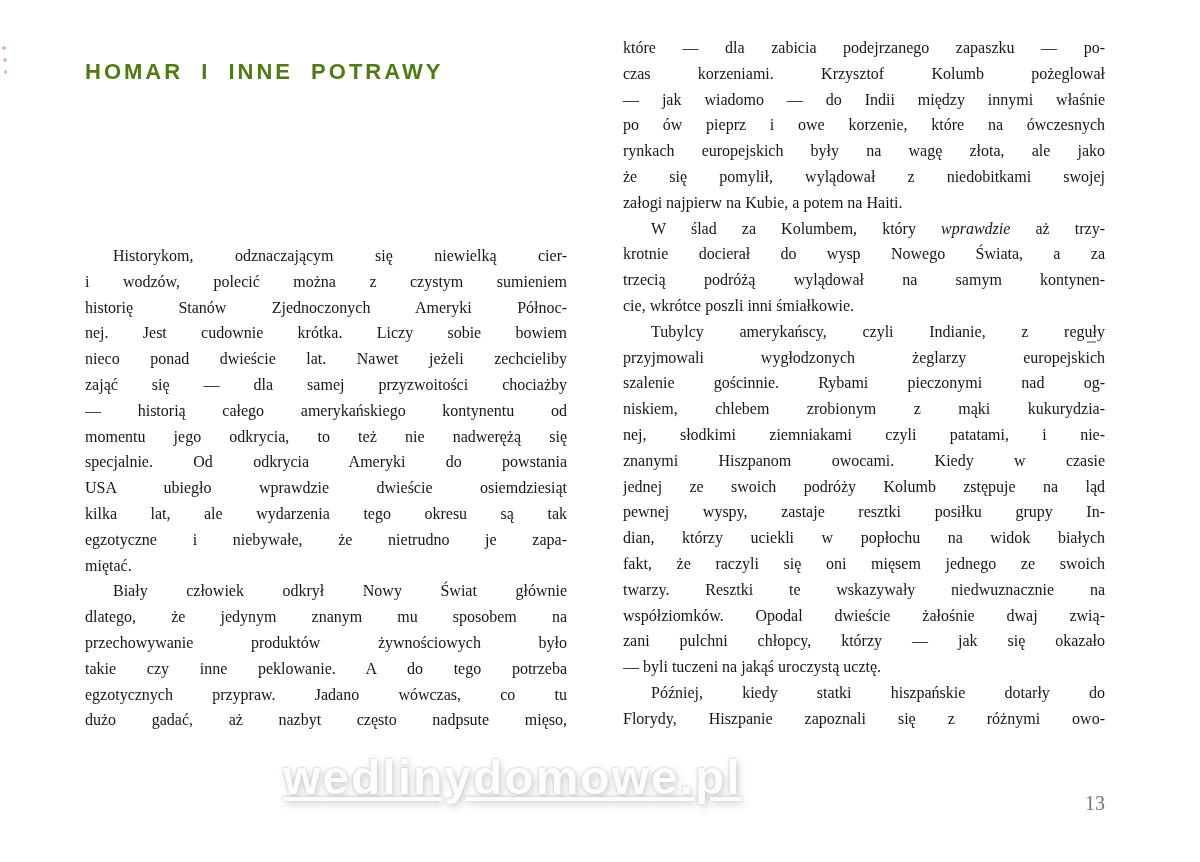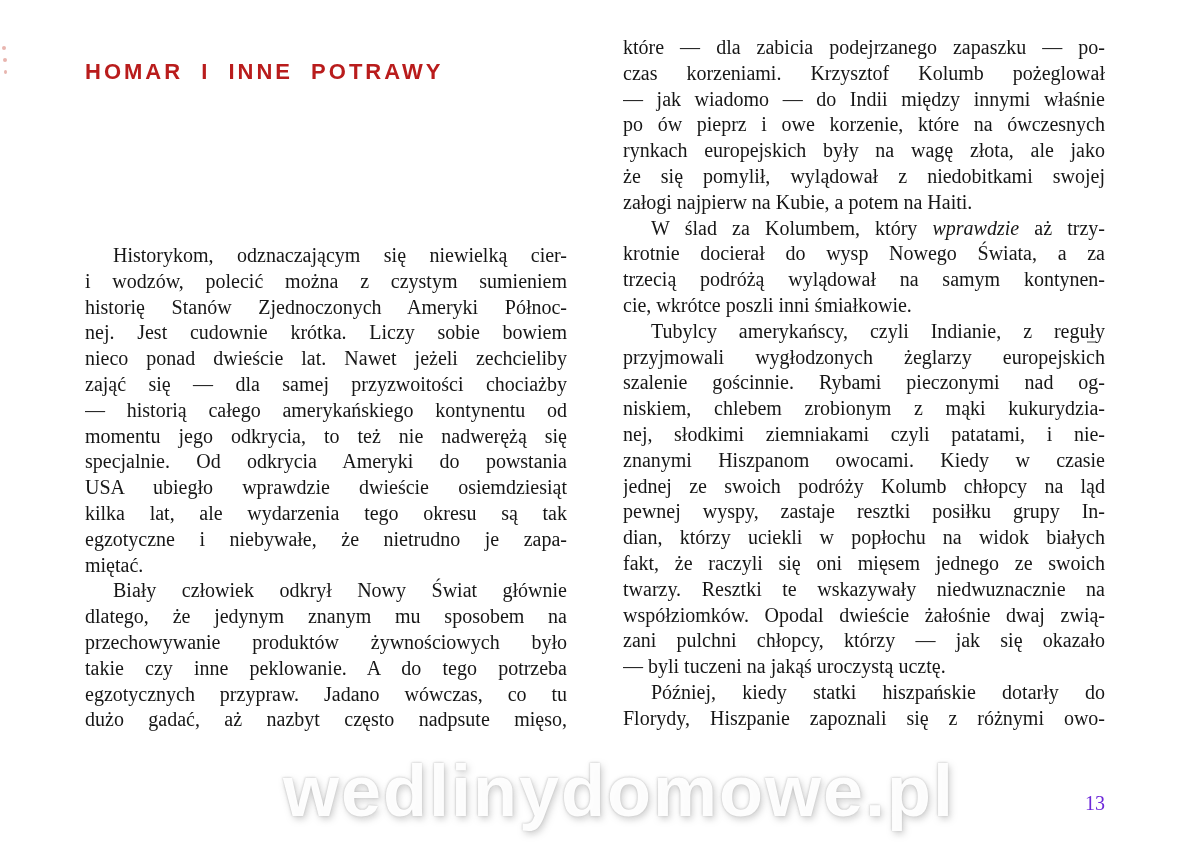--- a/index.html
+++ b/index.html
@@ -18,27 +18,27 @@
   }
   .chapter-title {
     position: absolute;
     left: 85px;
     top: 44px;
     font-family: "Liberation Sans", sans-serif;
     font-weight: 700;
     font-size: 22px;
     letter-spacing: 3px;
     word-spacing: 9px;
-    color: #b91c1c;
+    color: #4d7c0f;
     white-space: nowrap;
   }
   .col {
     position: absolute;
     width: 482px;
-    font-size: 20px;
+    font-size: 16px;
     line-height: 25.8px;
   }
   .col-left  { left: 85px;  top: 243px; }
   .col-right { left: 623px; top: 35px; }
   .line {
     height: 25.8px;
     overflow: hidden;
     text-align: justify;
     text-align-last: justify;
     -moz-text-align-last: justify;
@@ -49,36 +49,37 @@
     -moz-text-align-last: left;
   }
   .line.indent { text-indent: 28px; }
   .line i { font-style: italic; }
   .watermark {
     position: absolute;
     left: 283px;
     top: 750px;
     font-family: "Liberation Sans", sans-serif;
     font-weight: 700;
-    font-size: 72px;
+    font-size: 48px;
     letter-spacing: 2px;
     white-space: nowrap;
     color: rgba(255, 255, 255, 0.96);
     text-shadow:
       0 0 2px rgba(160, 160, 160, 0.45),
       2px 3px 7px rgba(125, 125, 125, 0.38),
       -1px -1px 2px rgba(190, 190, 190, 0.25);
     pointer-events: none;
+    text-decoration: underline;
   }
   .page-number {
     position: absolute;
     left: 1085px;
     top: 792px;
     font-size: 20px;
-    color: #6d28d9;
+    color: #737373;
     text-align: center;
   }
   .edge-mark {
     position: absolute;
     border-radius: 50%;
     background: rgba(214, 120, 110, 0.55);
   }
   .edge-mark.m1 { left: 2px; top: 46px; width: 4px; height: 4px; }
   .edge-mark.m2 { left: 3px; top: 58px; width: 4px; height: 4px; }
   .edge-mark.m3 { left: 4px; top: 70px; width: 3px; height: 4px; }
@@ -135,21 +136,21 @@
       <div class="line indent">W ślad za Kolumbem, który <i>wprawdzie</i> aż trzy-</div>
       <div class="line">krotnie docierał do wysp Nowego Świata, a za</div>
       <div class="line">trzecią podróżą wylądował na samym kontynen-</div>
       <div class="line last">cie, wkrótce poszli inni śmiałkowie.</div>
       <div class="line indent">Tubylcy amerykańscy, czyli Indianie, z reguły</div>
       <div class="line">przyjmowali wygłodzonych żeglarzy europejskich</div>
       <div class="line">szalenie gościnnie. Rybami pieczonymi nad og-</div>
       <div class="line">niskiem, chlebem zrobionym z mąki kukurydzia-</div>
       <div class="line">nej, słodkimi ziemniakami czyli patatami, i nie-</div>
       <div class="line">znanymi Hiszpanom owocami. Kiedy w czasie</div>
-      <div class="line">jednej ze swoich podróży Kolumb chłopcy na ląd</div>
+      <div class="line">jednej ze swoich podróży Kolumb zstępuje na ląd</div>
       <div class="line">pewnej wyspy, zastaje resztki posiłku grupy In-</div>
       <div class="line">dian, którzy uciekli w popłochu na widok białych</div>
       <div class="line">fakt, że raczyli się oni mięsem jednego ze swoich</div>
       <div class="line">twarzy. Resztki te wskazywały niedwuznacznie na</div>
       <div class="line">współziomków. Opodal dwieście żałośnie dwaj zwią-</div>
       <div class="line">zani pulchni chłopcy, którzy — jak się okazało</div>
       <div class="line last">— byli tuczeni na jakąś uroczystą ucztę.</div>
       <div class="line indent">Później, kiedy statki hiszpańskie dotarły do</div>
       <div class="line">Florydy, Hiszpanie zapoznali się z różnymi owo-</div>
     </div>

